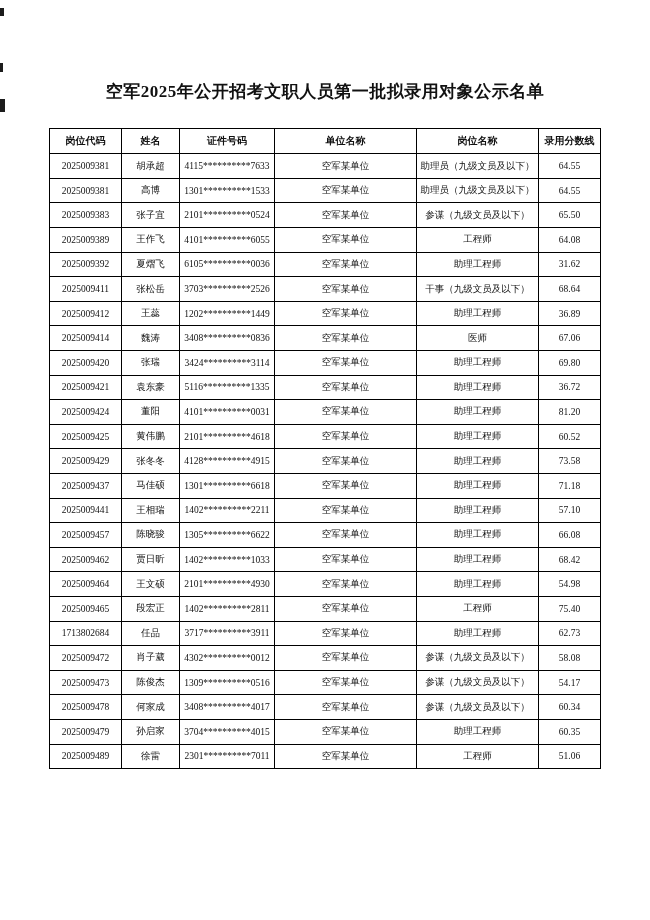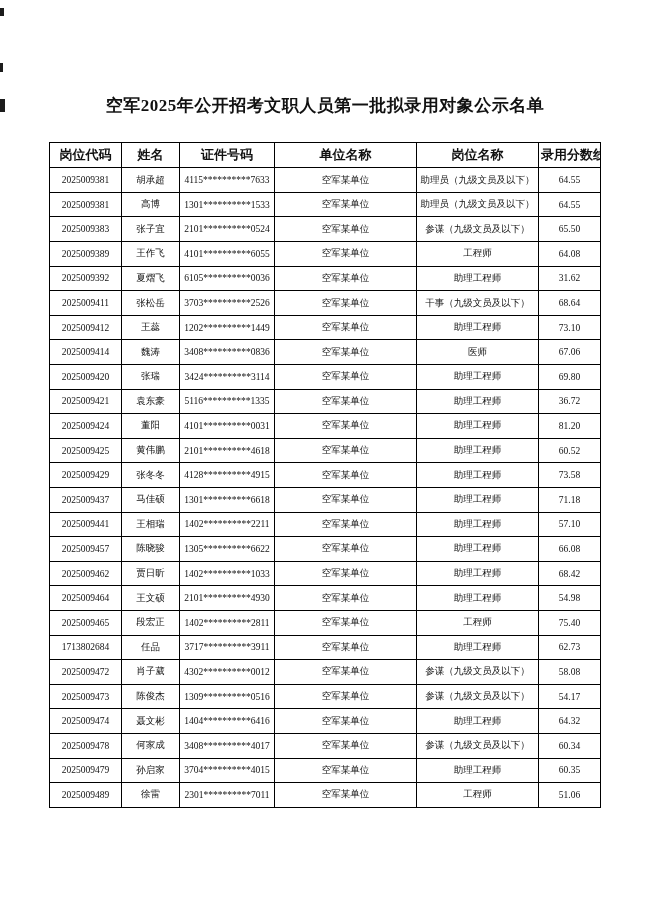--- a/index.html
+++ b/index.html
@@ -14,21 +14,21 @@
     color: #111111;
   }
   .page {
     position: relative;
     width: 650px;
     height: 920px;
     overflow: hidden;
     background: #ffffff;
   }
   .title {
-    margin: 18px;
+    margin: 4px;
     padding: 77px 30px 0 30px;
     text-align: center;
     font-size: 17px;
     font-weight: bold;
     letter-spacing: 0.5px;
     line-height: 1.25;
   }
   table.roster {
     border-collapse: collapse;
     table-layout: fixed;
@@ -39,21 +39,21 @@
   table.roster td {
     border: 1px solid #000000;
     text-align: center;
     vertical-align: middle;
     padding: 0 2px;
     overflow: hidden;
     white-space: nowrap;
   }
   table.roster th {
     height: 24px;
-    font-size: 13px;
+    font-size: 10px;
     font-weight: bold;
   }
   table.roster td {
     height: 23.6px;
     font-size: 9.5px;
     font-weight: normal;
   }
   
   .speck {
     position: absolute;
@@ -141,21 +141,21 @@
           <td>空军某单位</td>
           <td>干事（九级文员及以下）</td>
           <td>68.64</td>
         </tr>
         <tr>
           <td>2025009412</td>
           <td>王蕊</td>
           <td>1202**********1449</td>
           <td>空军某单位</td>
           <td>助理工程师</td>
-          <td>73.10</td>
+          <td>36.89</td>
         </tr>
         <tr>
           <td>2025009414</td>
           <td>魏涛</td>
           <td>3408**********0836</td>
           <td>空军某单位</td>
           <td>医师</td>
           <td>67.06</td>
         </tr>
         <tr>
@@ -262,28 +262,20 @@
           <td>参谋（九级文员及以下）</td>
           <td>58.08</td>
         </tr>
         <tr>
           <td>2025009473</td>
           <td>陈俊杰</td>
           <td>1309**********0516</td>
           <td>空军某单位</td>
           <td>参谋（九级文员及以下）</td>
           <td>54.17</td>
-        </tr>
-        <tr>
-          <td>2025009474</td>
-          <td>聂文彬</td>
-          <td>1404**********6416</td>
-          <td>空军某单位</td>
-          <td>助理工程师</td>
-          <td>64.32</td>
         </tr>
         <tr>
           <td>2025009478</td>
           <td>何家成</td>
           <td>3408**********4017</td>
           <td>空军某单位</td>
           <td>参谋（九级文员及以下）</td>
           <td>60.34</td>
         </tr>
         <tr>

